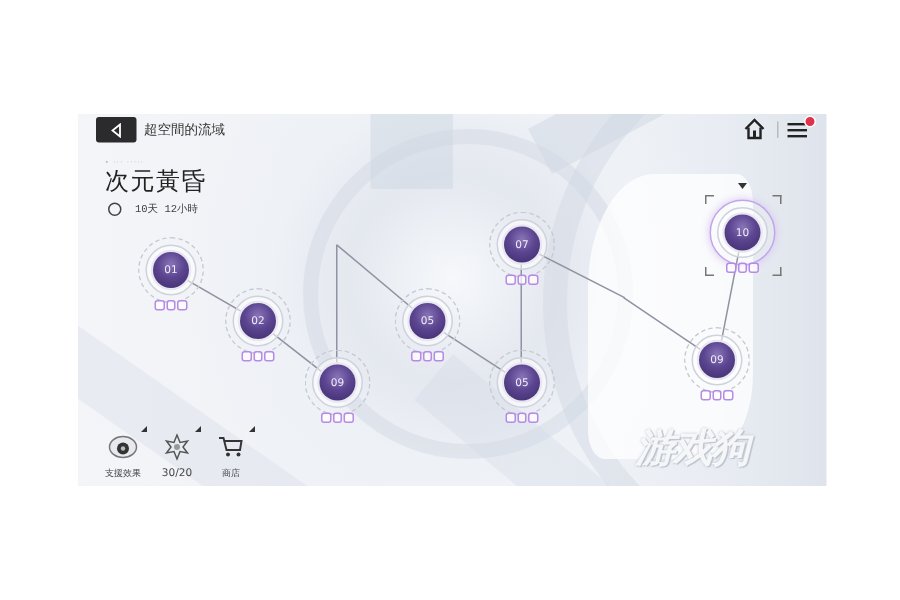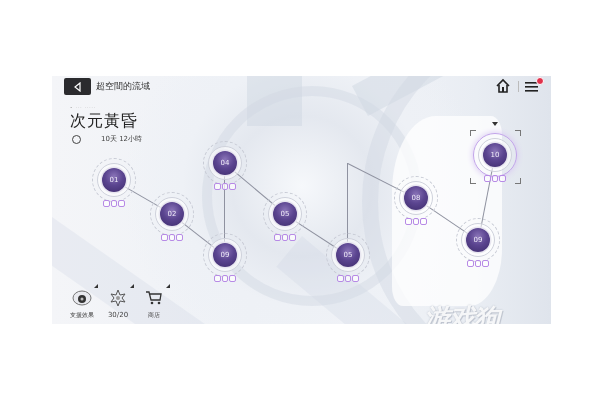--- a/index.html
+++ b/index.html
@@ -12,40 +12,40 @@
   .bg-ring{position:absolute;border-radius:50%;border:10px solid rgba(208,214,226,0.45);}
   .bg-white{position:absolute;background:rgba(255,255,255,0.75);}
   .topbar-back{position:absolute;left:12px;top:2px;width:27px;height:17px;background:#2b2b2e;border-radius:2px;display:flex;align-items:center;justify-content:center;cursor:pointer;}
   .topbar-title{position:absolute;left:44px;top:4px;font-size:9px;color:#333;}
   .home-btn{position:absolute;left:443px;top:2px;width:16px;height:16px;}
   .sep{position:absolute;left:466px;top:5px;width:1px;height:11px;background:#bbb;}
   .menu-btn{position:absolute;left:472px;top:3px;width:16px;height:14px;}
   .menu-dot{position:absolute;left:484px;top:1px;width:6px;height:6px;border-radius:50%;background:#e0304a;border:1px solid #fff;}
   .stage-label-small{position:absolute;left:18px;top:29px;font-size:4px;color:#aaa;letter-spacing:1px;}
   .stage-title{position:absolute;left:18px;top:35px;font-size:16px;color:#222;letter-spacing:1px;}
-  .timer{position:absolute;left:20px;top:58px;display:flex;align-items:center;gap:20px;font-size:7px;color:#444;}
+  .timer{position:absolute;left:20px;top:58px;display:flex;align-items:center;gap:9px;font-size:7px;color:#444;font-family:Liberation Mono, monospace;}
   .clock{width:7px;height:7px;border:1px solid #444;border-radius:50%;}
   .link{position:absolute;height:1px;background:#8f92a0;transform-origin:0 0;}
   .node{position:absolute;width:44px;height:44px;margin-left:-22px;margin-top:-22px;cursor:pointer;}
   .node .outer{position:absolute;inset:0;border-radius:50%;border:1px dashed #c7cad4;}
   .node .ring{position:absolute;left:5px;top:5px;width:32px;height:32px;border-radius:50%;border:1.5px solid #cfd2dc;background:rgba(255,255,255,0.55);}
   .node .disc{position:absolute;left:10px;top:10px;width:24px;height:24px;border-radius:50%;
      background:radial-gradient(circle at 50% 35%, #8a74b8 0%, #5b4590 45%, #3d2b6b 100%);
      box-shadow:0 0 0 1.5px #e8e6f0;display:flex;align-items:center;justify-content:center;color:#f1edfa;font-size:7px;}
   .node .stars{position:absolute;left:11px;top:42px;width:22px;height:6px;display:flex;justify-content:center;gap:1px;}
   .node .star{width:6px;height:5px;border:1px solid #b78ae6;border-radius:2px;background:rgba(255,255,255,0.7);}
   .node.current .outer{border:1.5px solid #c2a4ea;box-shadow:0 0 6px #d6c2f2;}
   .bracket{position:absolute;width:5px;height:5px;border-color:#777;border-style:solid;}
   .pointer{position:absolute;left:440px;top:46px;width:0;height:0;border-left:3px solid transparent;border-right:3px solid transparent;border-top:4px solid #333;}
   .bottom-btn{position:absolute;top:212px;width:32px;text-align:center;cursor:pointer;}
   .bottom-btn .ico{height:20px;display:flex;align-items:center;justify-content:center;}
   .bottom-btn .lbl{font-size:6px;color:#444;margin-top:3px;}
   .bottom-btn .corner{position:absolute;right:0;top:-4px;width:0;height:0;border-left:4px solid transparent;border-top:4px solid #333;transform:rotate(90deg);}
   .watermark{position:absolute;left:372px;top:205px;font-size:26px;font-weight:bold;color:rgba(255,255,255,0.85);
-     text-shadow:0 0 2px #b9bfca,1px 1px 0 #c4c9d3;letter-spacing:-1px;font-style:italic;margin-top:20px;}
+     text-shadow:0 0 2px #b9bfca,1px 1px 0 #c4c9d3;letter-spacing:-1px;font-style:italic;}
 </style>
 </head>
 <body>
 
 <div class="screen">
 
   <div class="bg-beam" style="left:195px;top:0;width:55px;height:50px;"></div>
   <div class="bg-beam" style="left:300px;top:10px;width:200px;height:34px;transform:rotate(-28deg);transform-origin:0 0;"></div>
   <div class="bg-beam" style="left:-30px;top:120px;width:230px;height:40px;transform:rotate(35deg);transform-origin:0 0;opacity:0.6;"></div>
   <div class="bg-beam" style="left:250px;top:160px;width:200px;height:40px;transform:rotate(40deg);transform-origin:0 0;opacity:0.6;"></div>
@@ -117,54 +117,44 @@
   <div class="node" style="left:173px;top:179px;">
     <div class="outer"></div>
       <div class="ring"></div>
     <div class="disc">09</div>
     <div class="stars">
         <span class="star"></span>
         <span class="star"></span>
         <span class="star"></span>
       </div>
   </div>
-  <div class="node" style="left:173px;top:87px;">
-    <div class="outer"></div>
-      <div class="ring"></div>
-    <div class="disc">04</div>
-    <div class="stars">
-        <span class="star"></span>
-        <span class="star"></span>
-        <span class="star"></span>
-      </div>
-  </div>
   <div class="node" style="left:233px;top:138px;">
     <div class="outer"></div>
       <div class="ring"></div>
     <div class="disc">05</div>
     <div class="stars">
         <span class="star"></span>
         <span class="star"></span>
         <span class="star"></span>
       </div>
   </div>
   <div class="node" style="left:296px;top:179px;">
     <div class="outer"></div>
       <div class="ring"></div>
     <div class="disc">05</div>
     <div class="stars">
         <span class="star"></span>
         <span class="star"></span>
         <span class="star"></span>
       </div>
   </div>
-  <div class="node" style="left:364px;top:122px;">
-    <div class="outer"></div>
-      <div class="ring"></div>
-    <div class="disc">08</div>
+  <div class="node" style="left:296px;top:87px;">
+    <div class="outer"></div>
+      <div class="ring"></div>
+    <div class="disc">07</div>
     <div class="stars">
         <span class="star"></span>
         <span class="star"></span>
         <span class="star"></span>
       </div>
   </div>
   <div class="node" style="left:426px;top:164px;">
     <div class="outer"></div>
       <div class="ring"></div>
     <div class="disc">09</div>

